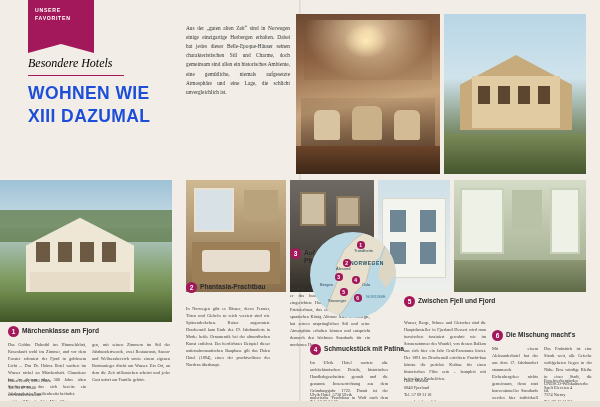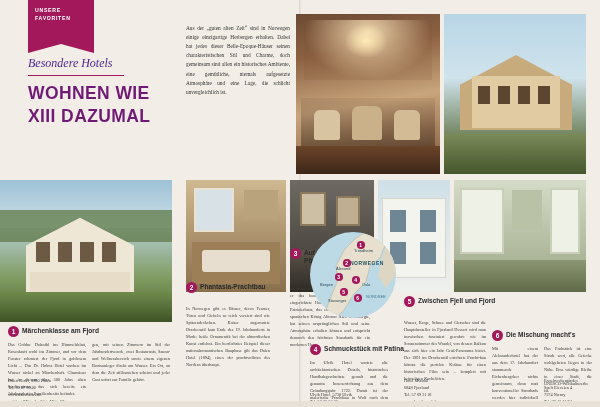--- a/index.html
+++ b/index.html
@@ -38,28 +38,28 @@
     position:absolute; right:14px; top:14px; width:56px; height:20px;
     background:#a3185a; color:#fff; text-align:center;
     font-size:4.2px; letter-spacing:.5px; padding-top:4px; line-height:1.6;
   }
   .tab-right .num { font-size:7px; font-weight:bold; letter-spacing:0; }
 
   
   .kicker {
     position:absolute; left:28px; top:56px;
     font-family:"Liberation Serif", serif; font-style:italic;
-    color:#4c1d95; font-size:12px;
+    color:#000000; font-size:12px;
   }
   .kicker:after{
     content:""; display:block; width:96px; height:1px; background:#a3185a; margin-top:4px;
   }
   .headline {
     position:absolute; left:28px; top:82px; width:155px;
-    font-size:17.5px; line-height:1.32; font-weight:bold; color:#701a75;
+    font-size:17.5px; line-height:1.32; font-weight:bold; color:#1d4ed8;
     letter-spacing:.4px;
   }
 
   
   .intro {
     position:absolute; left:186px; top:24px; width:104px;
     font-family:"Liberation Serif", serif;
     font-size:5.3px; line-height:1.72; color:#333; text-align:justify;
   }
 

